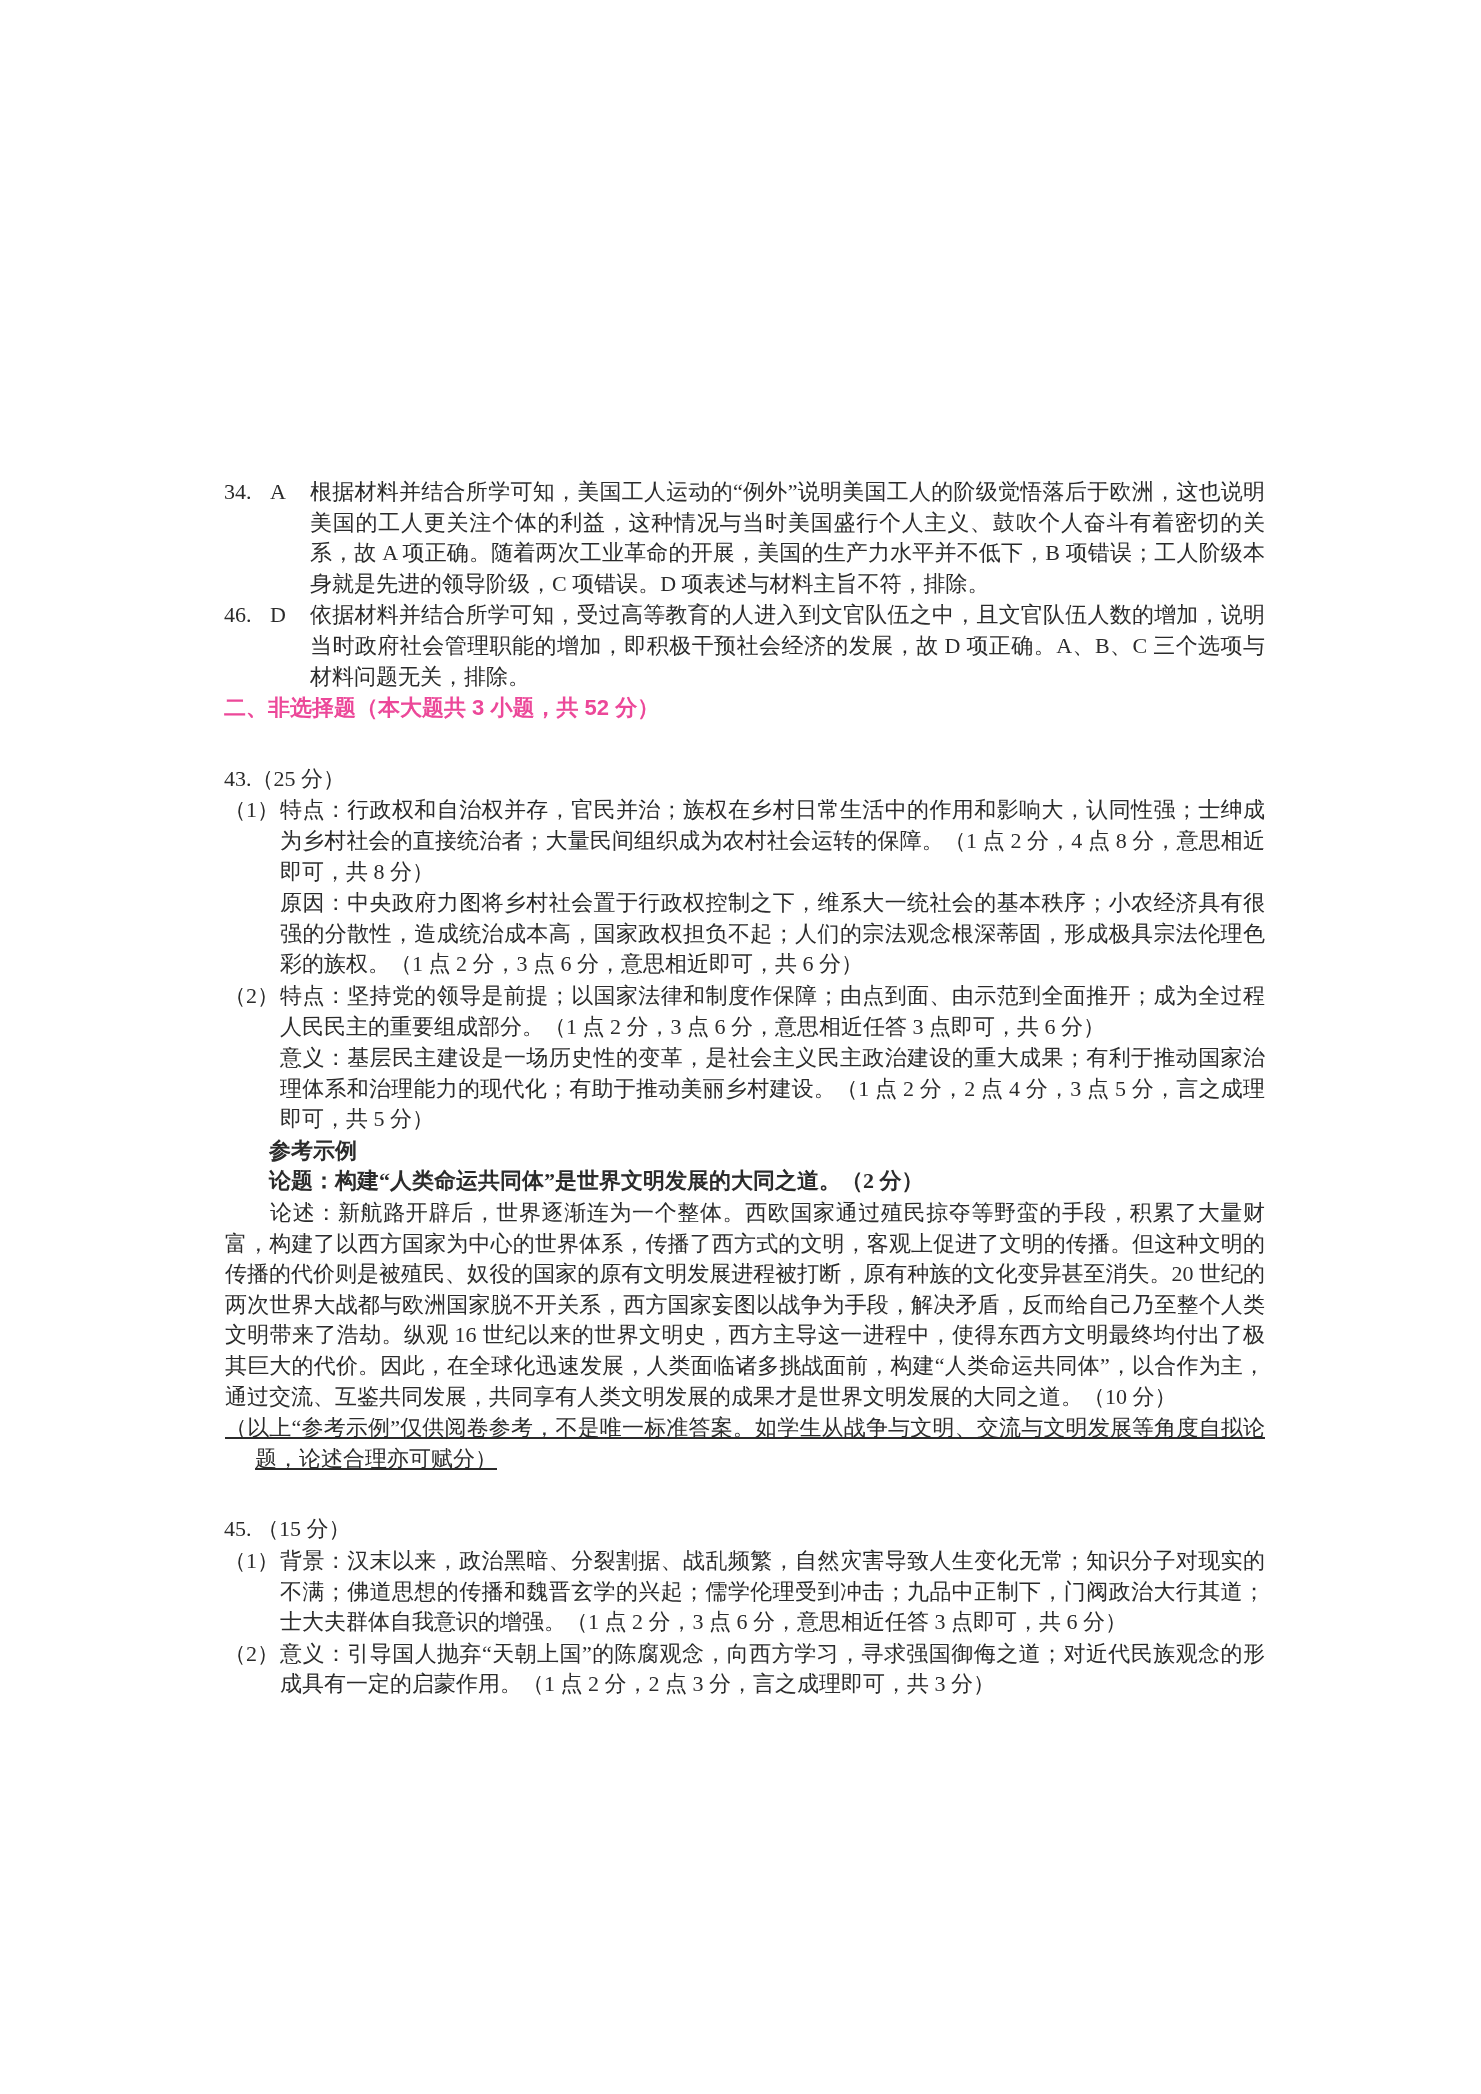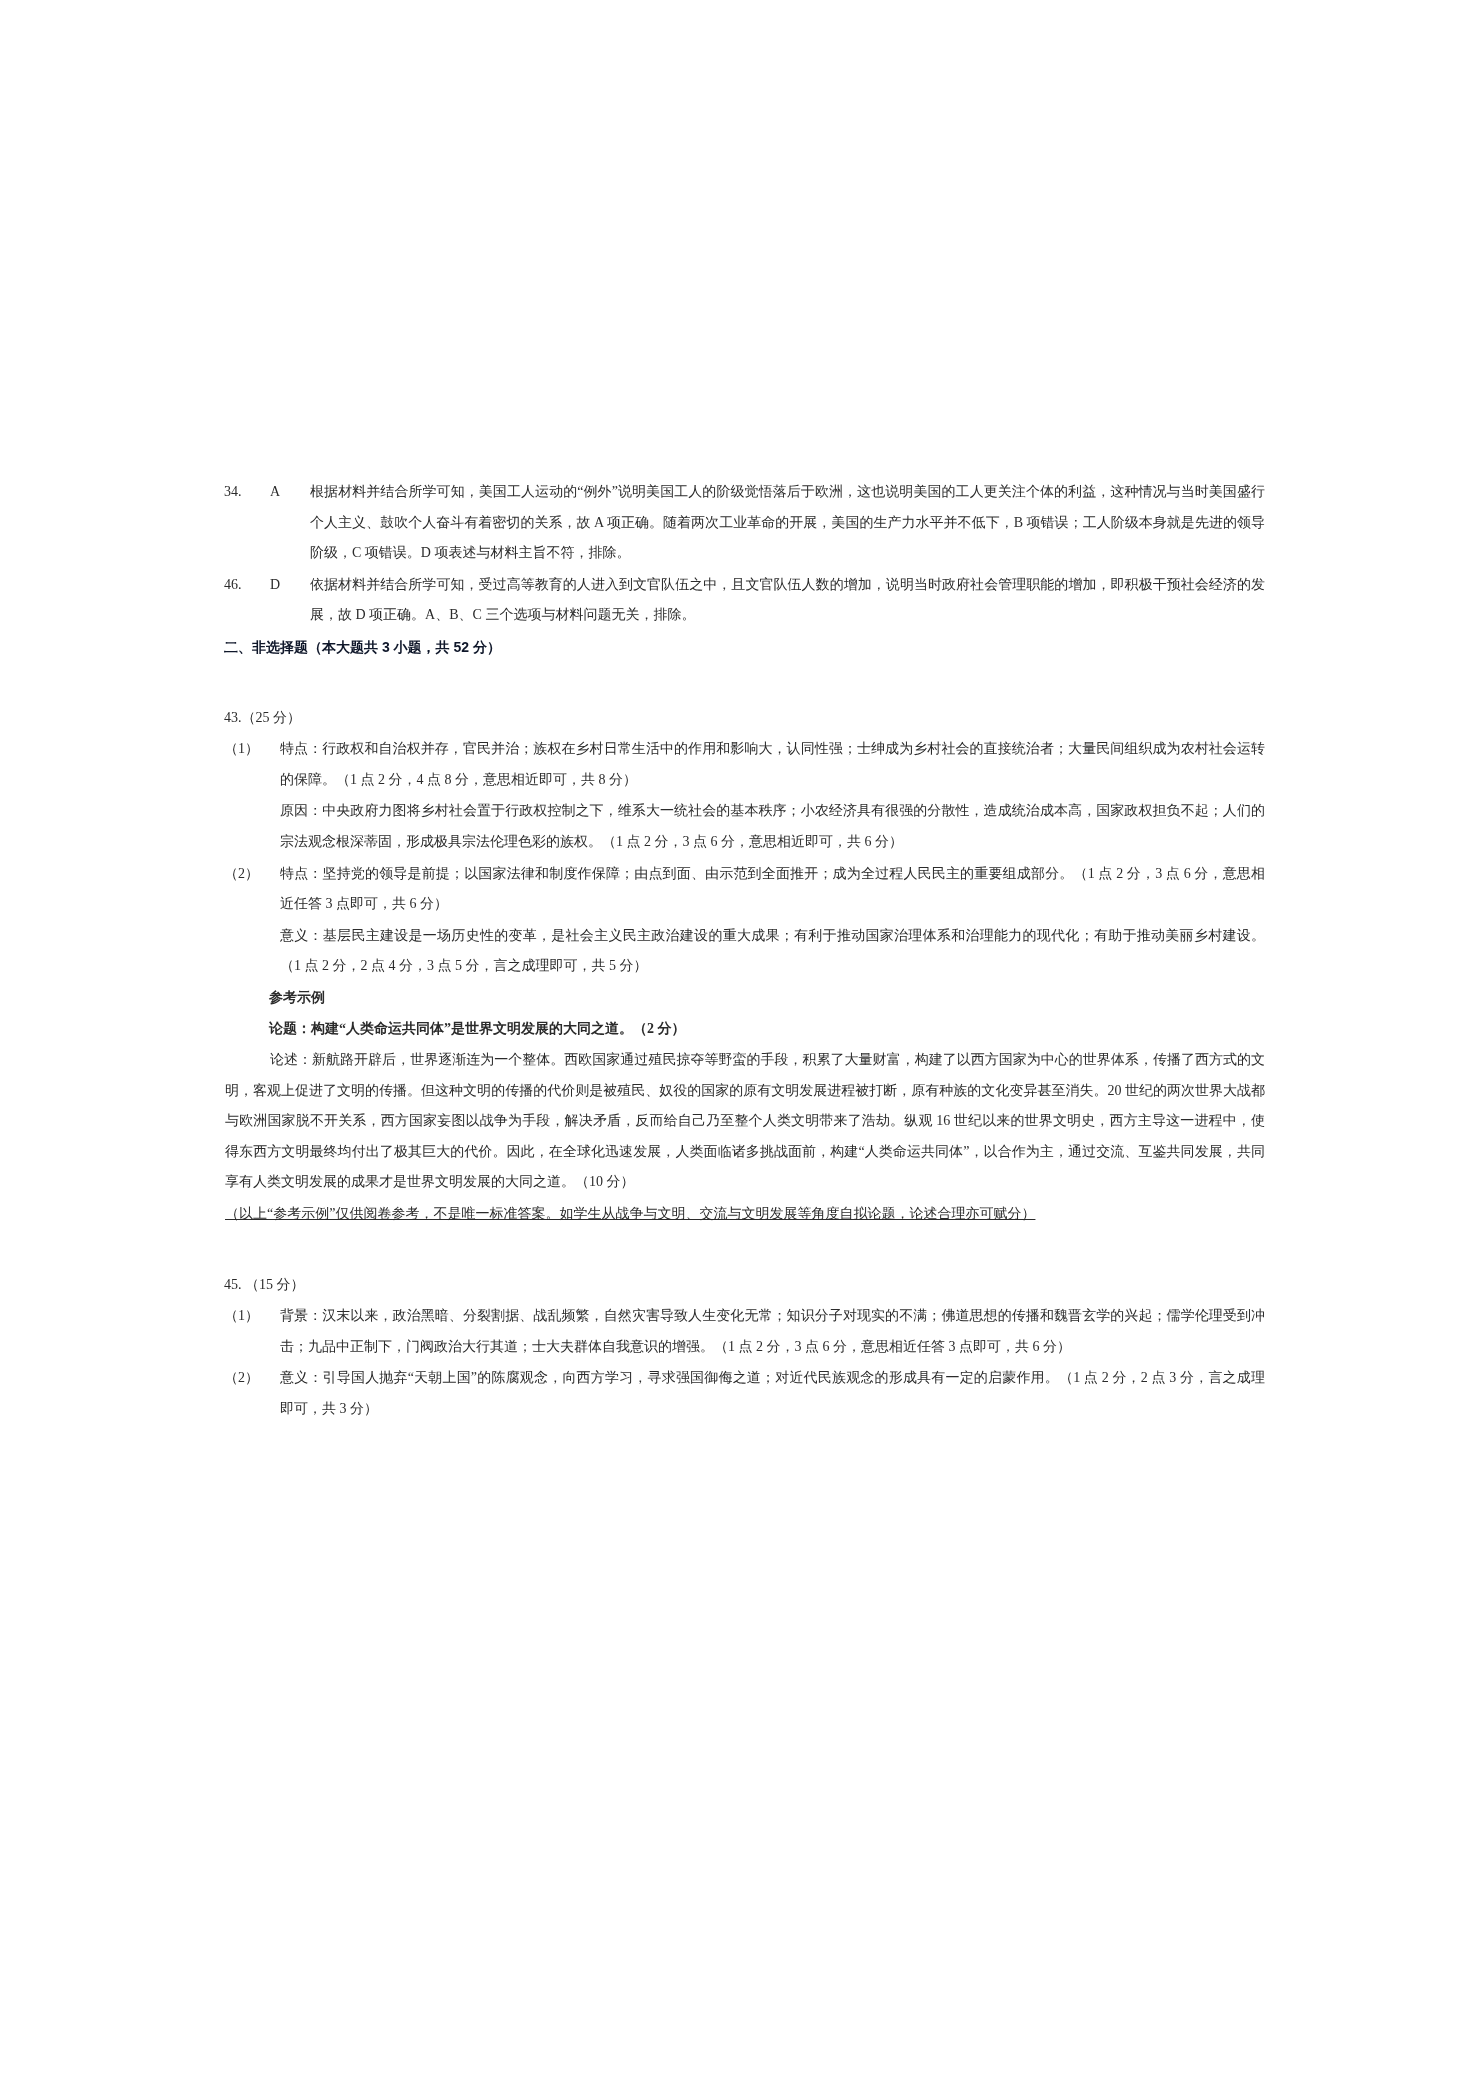--- a/index.html
+++ b/index.html
@@ -13,36 +13,36 @@
     height: 2094px;
     font-family: "Liberation Serif", "DejaVu Serif", serif;
     color: #2b2b2b;
     overflow: hidden;
   }
   .content {
     position: absolute;
     left: 224px;
     top: 476px;
     width: 1042px;
-    font-size: 14px;
+    font-size: 22px;
     line-height: 30.6px;
     text-align: justify;
   }
   p { margin: 1px; }
 
   
   .choice-item { position: relative; padding-left: 85px; }
   .choice-item .num { position: absolute; left: 0; top: 0; }
   .choice-item .ans { position: absolute; left: 46px; top: 0; }
 
   
   .section-header {
     font-family: "Liberation Sans", "DejaVu Sans", sans-serif;
     font-weight: 700;
-    color: #0f172a;
+    color: #ec4899;
     text-align: left;
   }
 
   .q-heading { text-align: left; margin-top: 40px; }
 
   
   .sub-item { position: relative; padding-left: 55px; }
   .sub-item .sub-label { position: absolute; left: 0; top: 0; }
 
   

